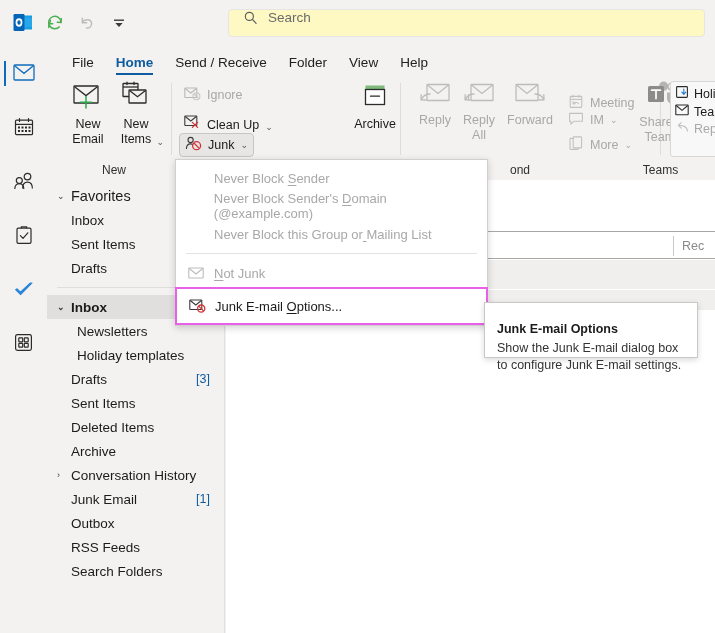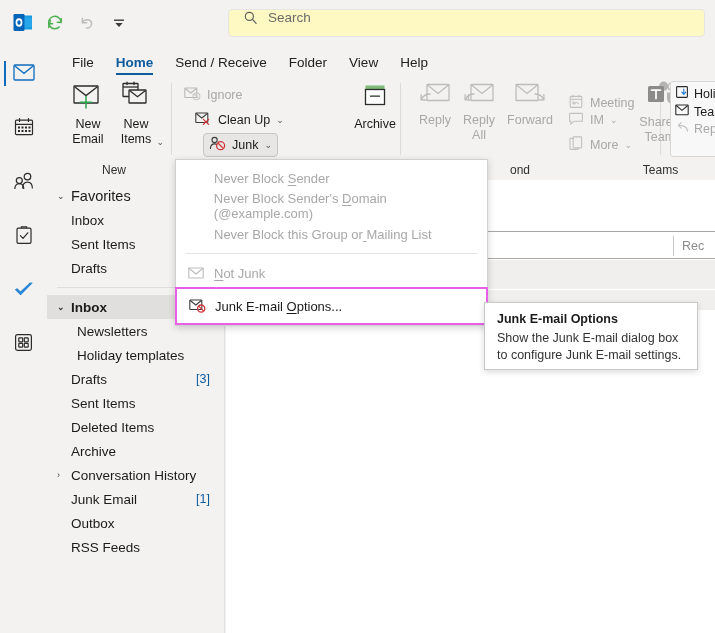--- a/index.html
+++ b/index.html
@@ -78,21 +78,21 @@
   .bigbtn.dim { color:#a8a8a8; }
   .bigbtn .lbl { white-space:pre-line; }
 
   .smallbtn {
     position:absolute; height:24px; display:flex; align-items:center; gap:6px;
     font-size:12.5px; cursor:pointer; padding:0 5px; border-radius:3px;
   }
   .smallbtn.dim { color:#a8a8a8; }
   .smallbtn.pressed {
     background:#e7e6e5; border:1px solid #c8c6c4; border-bottom-color:#c8c6c4;
-    border-radius:4px; box-shadow:0 0 0 0 rgba(0,0,0,0);margin-left:24px;
+    border-radius:4px; box-shadow:0 0 0 0 rgba(0,0,0,0);
   }
   .caret { font-size:9px; color:#555; }
   .caret.dim { color:#a8a8a8; }
 
   .qsbox {
     position:absolute; left:4px; top:6px; width:70px; height:76px;
     border:1px solid #d8d7d6; border-radius:3px; background:#f9f8f8;
     padding:3px 4px; display:flex; flex-direction:column; gap:2px; overflow:hidden;
   }
   .qsrow { display:flex; align-items:center; gap:5px; font-size:12.5px; white-space:nowrap; }
@@ -159,24 +159,24 @@
     border-top:2px solid #e85fe8; border-bottom:2px solid #e85fe8;
     border-left:2px solid #e85fe8; border-right:2px solid #e85fe8;
     background:#ffffff; height:38px; margin:0 -1px;
   }
   .menu-sep { height:1px; background:#e4e3e2; margin:5px 10px; }
   .micon { width:18px; height:16px; display:flex; align-items:center; justify-content:center; }
   .ul { text-decoration:underline; text-decoration-thickness:1px; text-underline-offset:2px; }
 
   
   .tooltip {
-    position:absolute; left:484px; top:302px; width:214px; height:68px;
+    position:absolute; left:484px; top:302px; width:214px; height:56px;
     background:#ffffff; border:1px solid #c9c8c7;
     box-shadow:0 2px 6px rgba(0,0,0,0.15);
-    padding:9px 12px; z-index:50;
+    padding:19px 12px; z-index:50;
   }
   .tooltip .tt-title { font-weight:bold; font-size:12.5px; color:#1b1b1b; margin-bottom:4px; }
   .tooltip .tt-body { font-size:12.5px; color:#333333; line-height:1.35; }
 </style>
 </head>
 <body>
 
 <div id="app">
 
   <div class="titlebar">
@@ -337,21 +337,21 @@
         <span>
           <svg width="17" height="14" viewBox="0 0 17 14" fill="none" stroke="#b9b8b7" stroke-width="1.1">
             <rect x="0.8" y="1" width="12" height="9.5" rx="0.5"></rect>
             <path d="M1.2 1.5 L6.8 6 L12.4 1.5"></path>
             <circle cx="12.4" cy="9.3" r="3.5" stroke="#c9c8c7"></circle>
             <path d="M10.1 7 L14.7 11.6" stroke="#c9c8c7"></path>
           </svg>
         </span>
         <span>Ignore</span>
       </div>
-      <div class="smallbtn" style="left:13px; top:33px;">
+      <div class="smallbtn" style="left:2px; top:33px;align-items:flex-end;">
         <span>
           <svg width="17" height="14" viewBox="0 0 17 14" fill="none" stroke="#3b3b3b" stroke-width="1.1">
             <rect x="0.8" y="1" width="12" height="9.5" rx="0.5"></rect>
             <path d="M1.2 1.5 L6.8 6 L12.4 1.5"></path>
             <path d="M8.4 7.4 L13.6 12.4 M13.6 7.4 L8.4 12.4" stroke="#d13438" stroke-width="1.3" stroke-linecap="round"></path>
           </svg>
         </span>
         <span>Clean Up</span>
         <span class="caret">⌄</span>
       </div>
@@ -559,20 +559,24 @@
       <span class="cnt">[1]</span>
     </div>
     <div class="fitem lvl0">
       <span>Outbox</span>
       <span class="cnt"></span>
     </div>
     <div class="fitem lvl0">
       <span>RSS Feeds</span>
       <span class="cnt"></span>
     </div>
+    <div class="fitem lvl0">
+      <span>Search Folders</span>
+      <span class="cnt"></span>
+    </div>
   </div>
 
   <div class="listpane">
     <div class="list-toolbar"></div>
     <div class="colhdr">
       <span class="recv">Rec</span>
     </div>
     <div class="rowstripe" style="top:80px; height:29px;"></div>
     <div class="rowstripe" style="top:110px; height:20px;"></div>
   </div>

